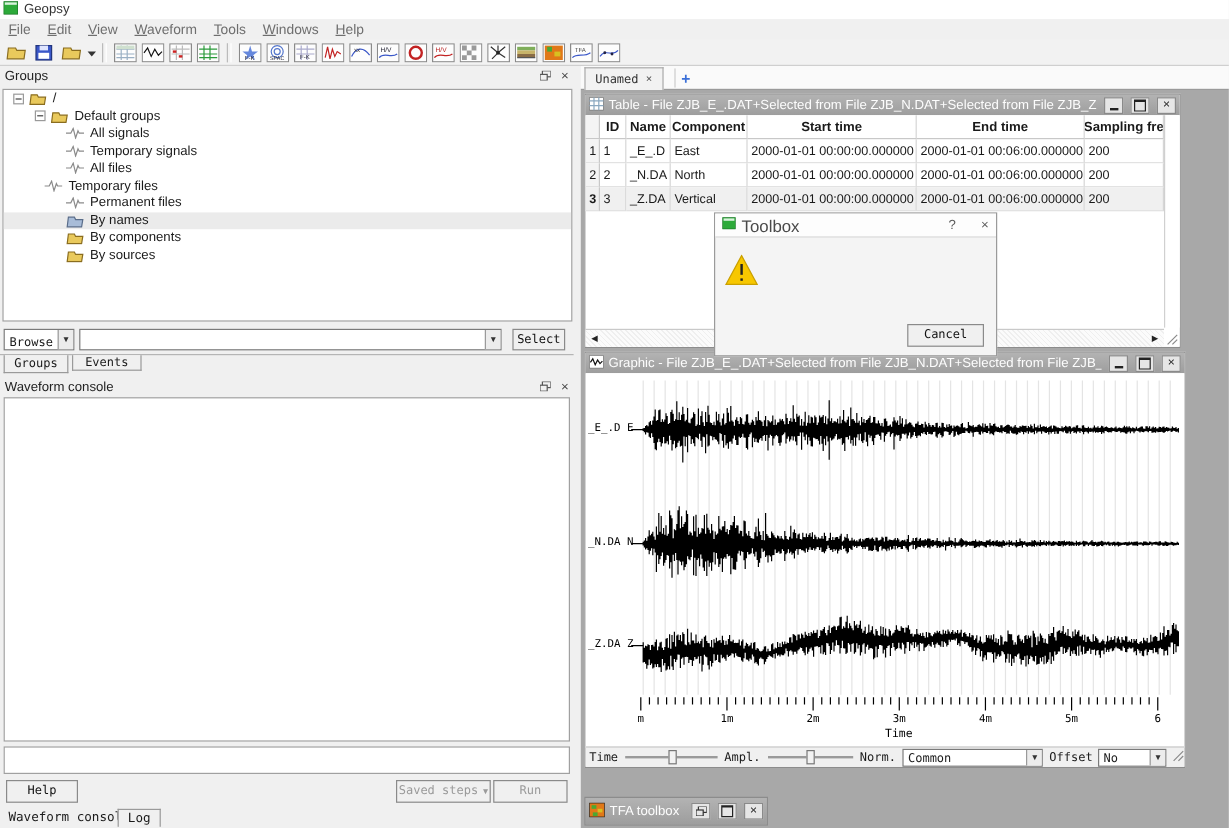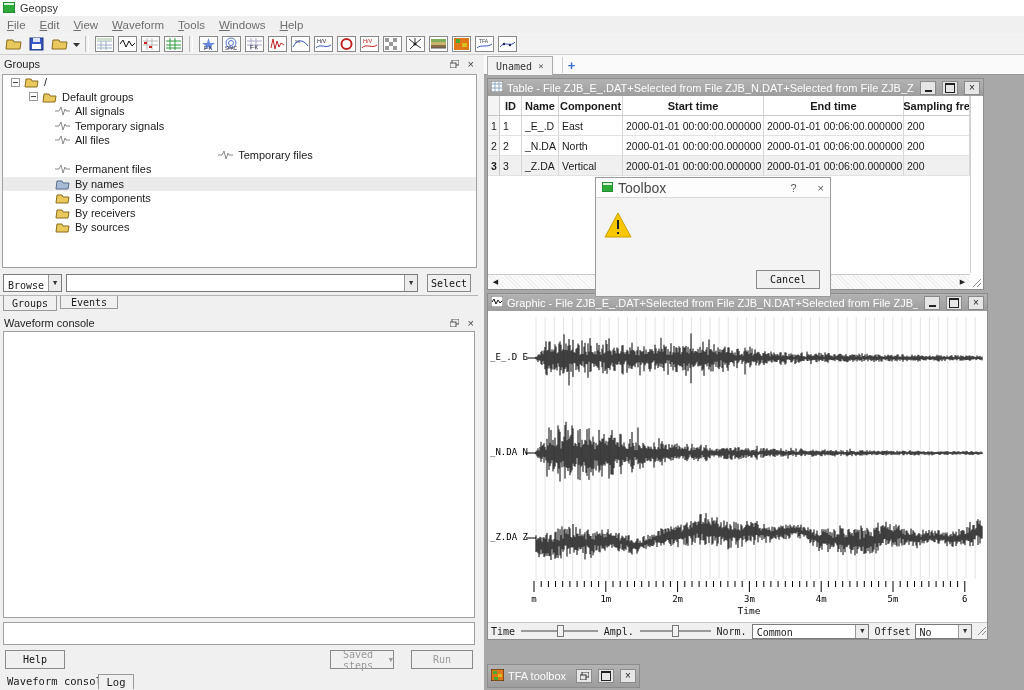--- a/index.html
+++ b/index.html
@@ -40,21 +40,21 @@
     display:flex; align-items:center; justify-content:center; }
   #selectbtn { position:absolute; left:427px; top:0; width:44px; height:18px; }
   #grouptabs { position:absolute; left:0; top:240px; width:478px; height:16px; border-top:1px solid #b5b5b5; }
   .ptab { position:absolute; top:0; height:15px; font-family:"DejaVu Sans Mono",monospace; font-size:10px;
     display:flex; align-items:center; justify-content:center; border:1px solid #9a9a9a; border-top:none; background:#f0f0f0; }
   .ptab.inactive { top:0; height:13px; background:#f0f0f0; }
   #consolebox { position:absolute; left:3px; top:276px; width:472px; height:287px; background:#fff; border:1px solid #a0a0a0; }
   #inputline { position:absolute; left:3px; top:567px; width:472px; height:23px; background:#fff; border:1px solid #a0a0a0; }
   #btnrow { position:absolute; left:0; top:595px; width:478px; height:20px; }
   #helpbtn { position:absolute; left:5px; width:60px; height:19px; }
-  #savedbtn { position:absolute; left:330px; width:64px; height:19px; color:#9a9a9a; gap:4px;padding-left:12px; }
+  #savedbtn { position:absolute; left:330px; width:79px; height:19px; color:#9a9a9a; gap:4px; }
   #runbtn { position:absolute; left:411px; width:62px; height:19px; color:#9a9a9a; }
   #bottomtabs { position:absolute; left:0; top:619px; width:478px; height:16px; font-family:"DejaVu Sans Mono",monospace; font-size:10.5px; }
   #wctab { position:absolute; left:7px; top:1px; }
   #logtab { position:absolute; left:98px; top:0; width:36px; height:15px; border:1px solid #9a9a9a; border-bottom:none; background:#f0f0f0;
     display:flex; align-items:center; justify-content:center; }
 
   
   #mdi { position:absolute; left:484px; top:55px; width:540px; height:635px; }
   #mditabbar { position:absolute; left:0; top:0; width:540px; height:20px; background:#fafafa; border-bottom:1px solid #9a9a9a; }
   #doctab { position:absolute; left:3px; top:1px; height:19px; padding:0 8px; background:#f2f2f2; border:1px solid #ababab; border-bottom:none;
@@ -326,21 +326,21 @@
         <span>Temporary signals</span>
       </div>
       <div class="trow" style="padding-left: 52px;">
         <span class="ticon">
           <svg width="15" height="10">
             <path d="M0 5 H4 L6 1 L8 9 L10 3 L11 5 H15" stroke="#8a8a8a" fill="none"></path>
           </svg>
         </span>
         <span>All files</span>
       </div>
-      <div class="trow" style="padding-left: 52px; justify-content: center;">
+      <div class="trow" style="padding-left: 34px;">
         <span class="ticon">
           <svg width="15" height="10">
             <path d="M0 5 H4 L6 1 L8 9 L10 3 L11 5 H15" stroke="#8a8a8a" fill="none"></path>
           </svg>
         </span>
         <span>Temporary files</span>
       </div>
       <div class="trow" style="padding-left: 52px;">
         <span class="ticon">
           <svg width="15" height="10">
@@ -357,28 +357,20 @@
         </span>
         <span>By names</span>
       </div>
       <div class="trow" style="padding-left: 52px;">
         <span class="ticon">
           <svg width="15" height="12">
             <path d="M1 11 L2 3 H7 L8 5 H14 L13 11 Z" fill="#e9c95c" stroke="#8a6d1f"></path>
           </svg>
         </span>
         <span>By components</span>
-      </div>
-      <div class="trow" style="padding-left: 52px;">
-        <span class="ticon">
-          <svg width="15" height="12">
-            <path d="M1 11 L2 3 H7 L8 5 H14 L13 11 Z" fill="#e9c95c" stroke="#8a6d1f"></path>
-          </svg>
-        </span>
-        <span>By receivers</span>
       </div>
       <div class="trow" style="padding-left: 52px;">
         <span class="ticon">
           <svg width="15" height="12">
             <path d="M1 11 L2 3 H7 L8 5 H14 L13 11 Z" fill="#e9c95c" stroke="#8a6d1f"></path>
           </svg>
         </span>
         <span>By sources</span>
       </div>
     </div>

